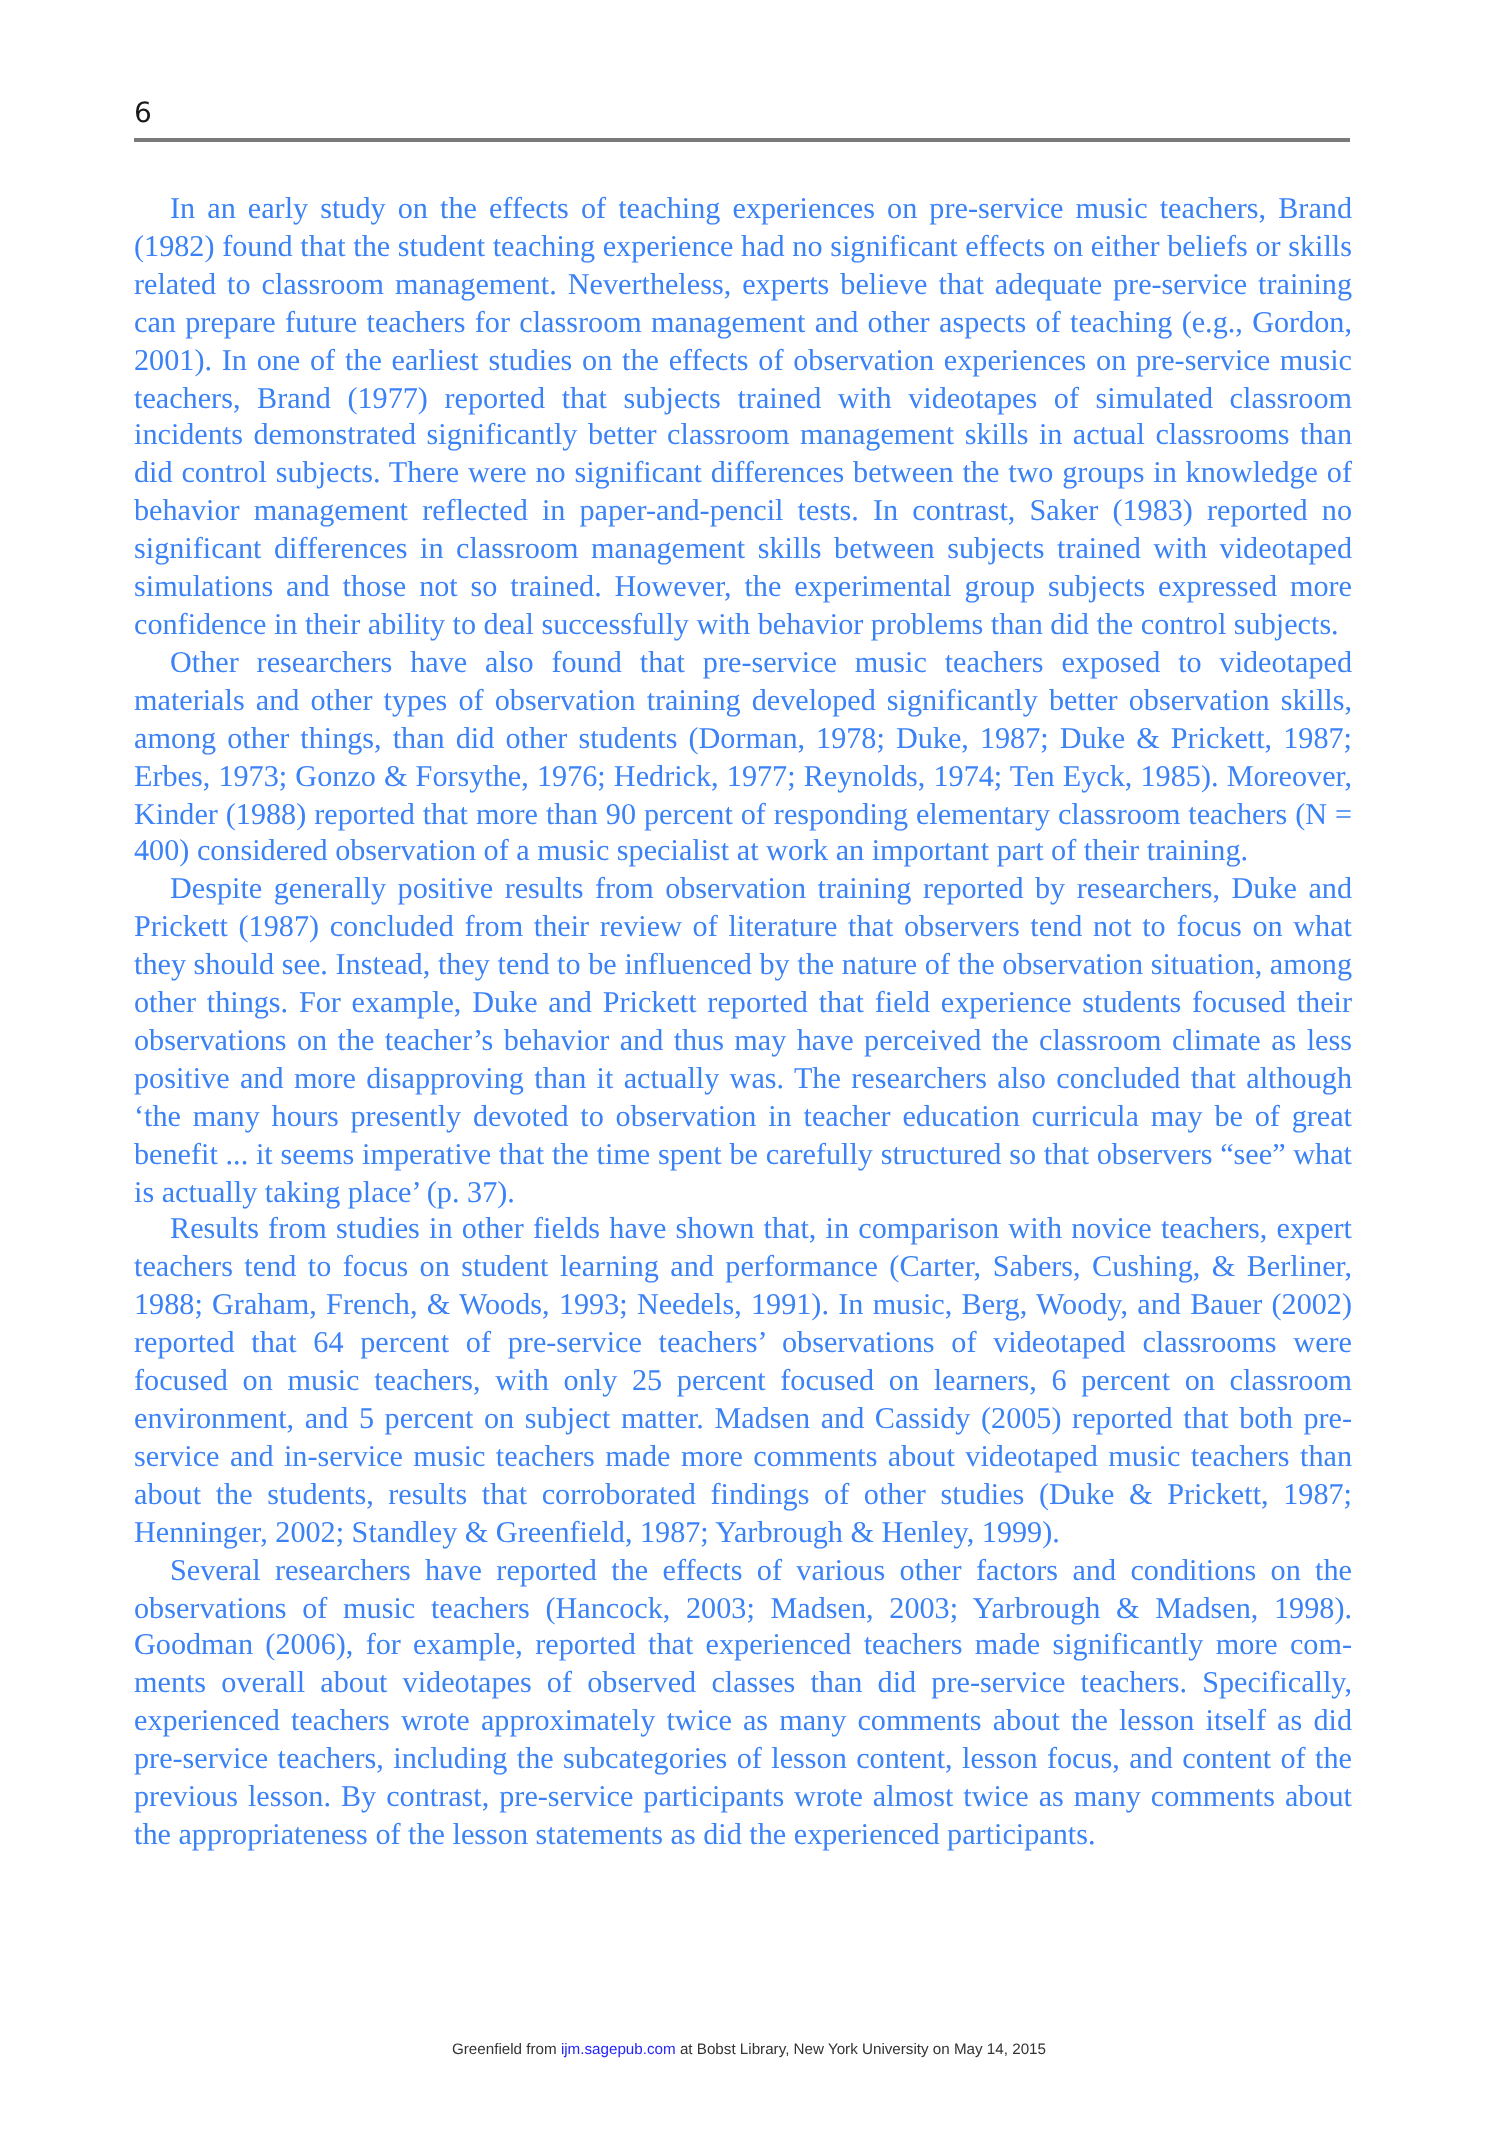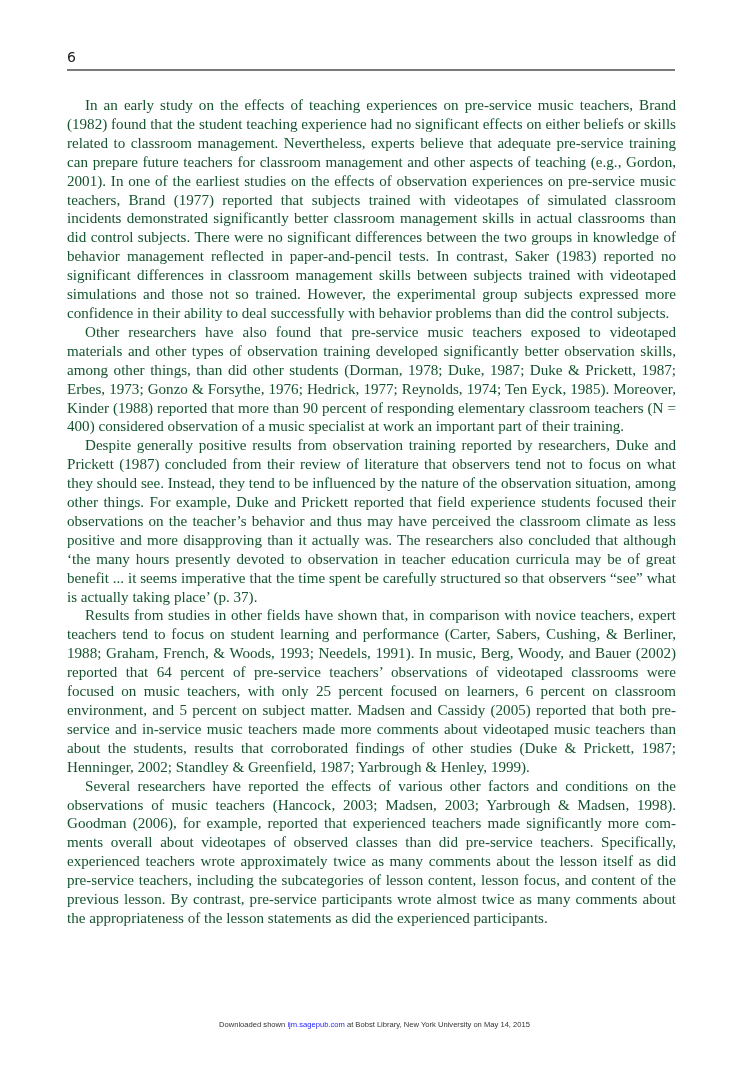--- a/index.html
+++ b/index.html
@@ -7,21 +7,21 @@
   .header {
     position: absolute; left: 67px; top: 47px; width: 608px; height: 22px;
     border-bottom: 2px solid #7a7a7a;
     font-family: "DejaVu Sans", sans-serif; font-size: 14px; color: #1a1a1a;
   }
   .page-num { position: absolute; left: 0; top: 2px; font-size: 14px; }
   .journal { position: absolute; right: 0; top: 2px; font-style: italic; font-size: 14px; letter-spacing: -0.2px; }
   .body-text {
     position: absolute; left: 67px; top: 96px; width: 609px;
     font-family: "Liberation Serif", serif; font-size: 15.1px; line-height: 18.9px;
-    color: #14532d; text-align: justify; hyphens: manual;
+    color: #3b82f6; text-align: justify; hyphens: manual;
   }
   .body-text p { margin: 0; text-indent: 18px; }
   .footer {
     position: absolute; left: 0; top: 1020px; width: 749px; text-align: center;
     font-family: "Liberation Sans", sans-serif; font-size: 7.6px; color: #333;
   }
   .footer a { color: #2323ff; text-decoration: none; text-align: center; }
 </style>
 </head>
 <body>
@@ -32,14 +32,14 @@
 
 <div class="body-text">
   <p>In an early study on the effects of teaching experiences on pre-service music teachers, Brand (1982) found that the student teaching experience had no significant effects on either beliefs or skills related to classroom management. Nevertheless, experts believe that adequate pre-service training can prepare future teachers for classroom management and other aspects of teaching (e.g., Gordon, 2001). In one of the earliest studies on the effects of observation experiences on pre-service music teachers, Brand (1977) reported that subjects trained with videotapes of simu­lated classroom incidents demonstrated significantly better classroom management skills in actual classrooms than did control subjects. There were no significant differences between the two groups in knowledge of behavior management reflected in paper-and-pencil tests. In contrast, Saker (1983) reported no significant differences in classroom management skills between sub­jects trained with videotaped simulations and those not so trained. However, the experimental group subjects expressed more confidence in their ability to deal successfully with behavior problems than did the control subjects.</p>
   <p>Other researchers have also found that pre-service music teachers exposed to videotaped materials and other types of observation training developed significantly better observation skills, among other things, than did other students (Dorman, 1978; Duke, 1987; Duke &amp; Prickett, 1987; Erbes, 1973; Gonzo &amp; Forsythe, 1976; Hedrick, 1977; Reynolds, 1974; Ten Eyck, 1985). Moreover, Kinder (1988) reported that more than 90 percent of responding elementary class­room teachers (N = 400) considered observation of a music specialist at work an important part of their training.</p>
   <p>Despite generally positive results from observation training reported by researchers, Duke and Prickett (1987) concluded from their review of literature that observers tend not to focus on what they should see. Instead, they tend to be influenced by the nature of the observation situation, among other things. For example, Duke and Prickett reported that field experience students focused their observations on the teacher’s behavior and thus may have perceived the classroom climate as less positive and more disapproving than it actually was. The researchers also concluded that although ‘the many hours presently devoted to observation in teacher education curricula may be of great benefit ... it seems imperative that the time spent be carefully structured so that observers “see” what is actually taking place’ (p. 37).</p>
   <p>Results from studies in other fields have shown that, in comparison with novice teachers, expert teachers tend to focus on student learning and performance (Carter, Sabers, Cushing, &amp; Berliner, 1988; Graham, French, &amp; Woods, 1993; Needels, 1991). In music, Berg, Woody, and Bauer (2002) reported that 64 percent of pre-service teachers’ observations of videotaped classrooms were focused on music teachers, with only 25 percent focused on learners, 6 percent on classroom environment, and 5 percent on subject matter. Madsen and Cassidy (2005) reported that both pre-service and in-service music teachers made more comments about videotaped music teachers than about the students, results that corroborated findings of other studies (Duke &amp; Prickett, 1987; Henninger, 2002; Standley &amp; Greenfield, 1987; Yarbrough &amp; Henley, 1999).</p>
   <p>Several researchers have reported the effects of various other factors and conditions on the observations of music teachers (Hancock, 2003; Madsen, 2003; Yarbrough &amp; Madsen, 1998). Goodman (2006), for example, reported that experienced teachers made significantly more com­ments overall about videotapes of observed classes than did pre-service teachers. Specifically, experienced teachers wrote approximately twice as many comments about the lesson itself as did pre-service teachers, including the subcategories of lesson content, lesson focus, and content of the previous lesson. By contrast, pre-service participants wrote almost twice as many comments about the appropriateness of the lesson statements as did the experienced participants.</p>
 </div>
 
 <div class="footer">
-  <span>Downloaded shown </span><a>ijm.sagepub.com</a><span> at Bobst Library, New York University on May 14, 2015</span>
+  <span>Greenfield from </span><a>ijm.sagepub.com</a><span> at Bobst Library, New York University on May 14, 2015</span>
 </div>
 
 </body></html>

